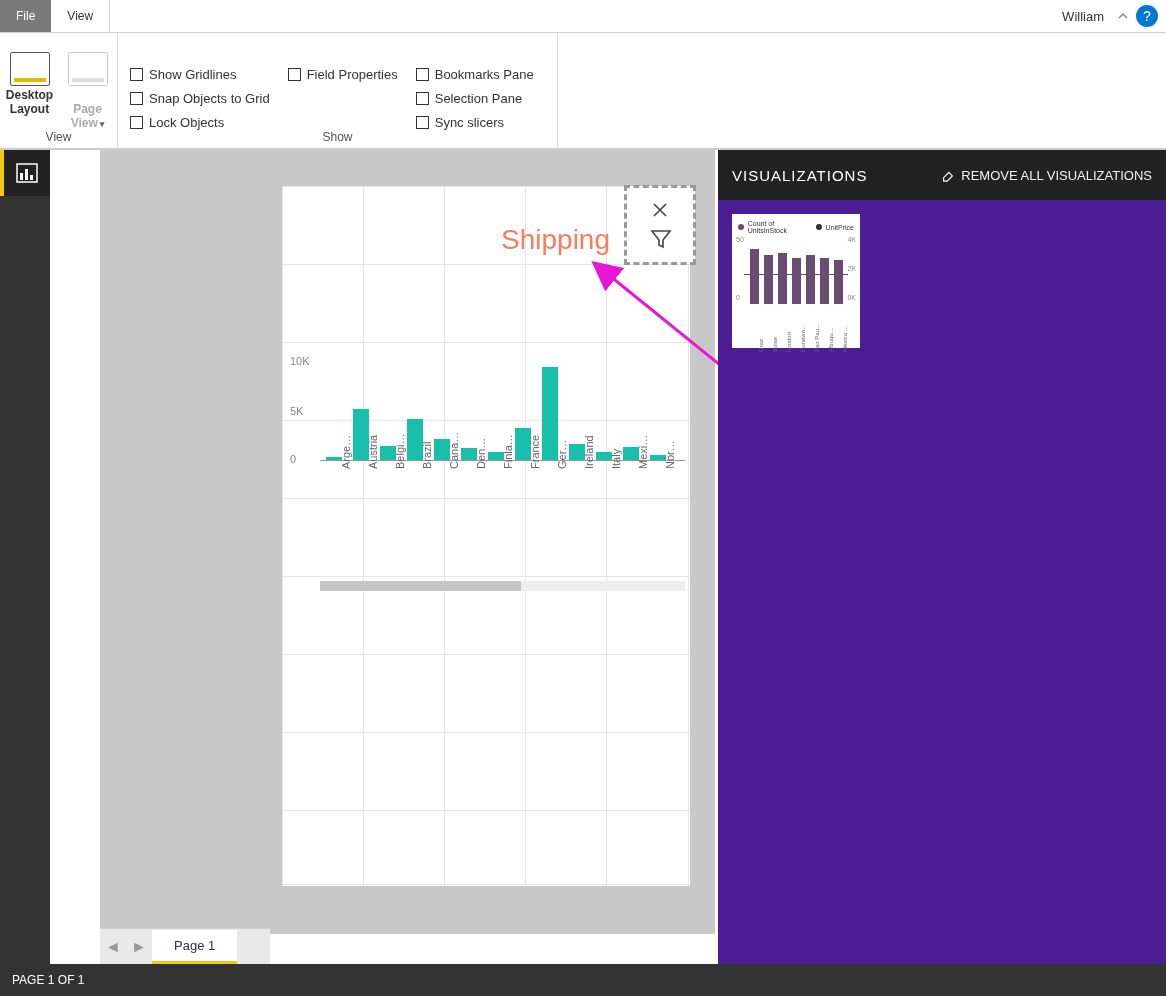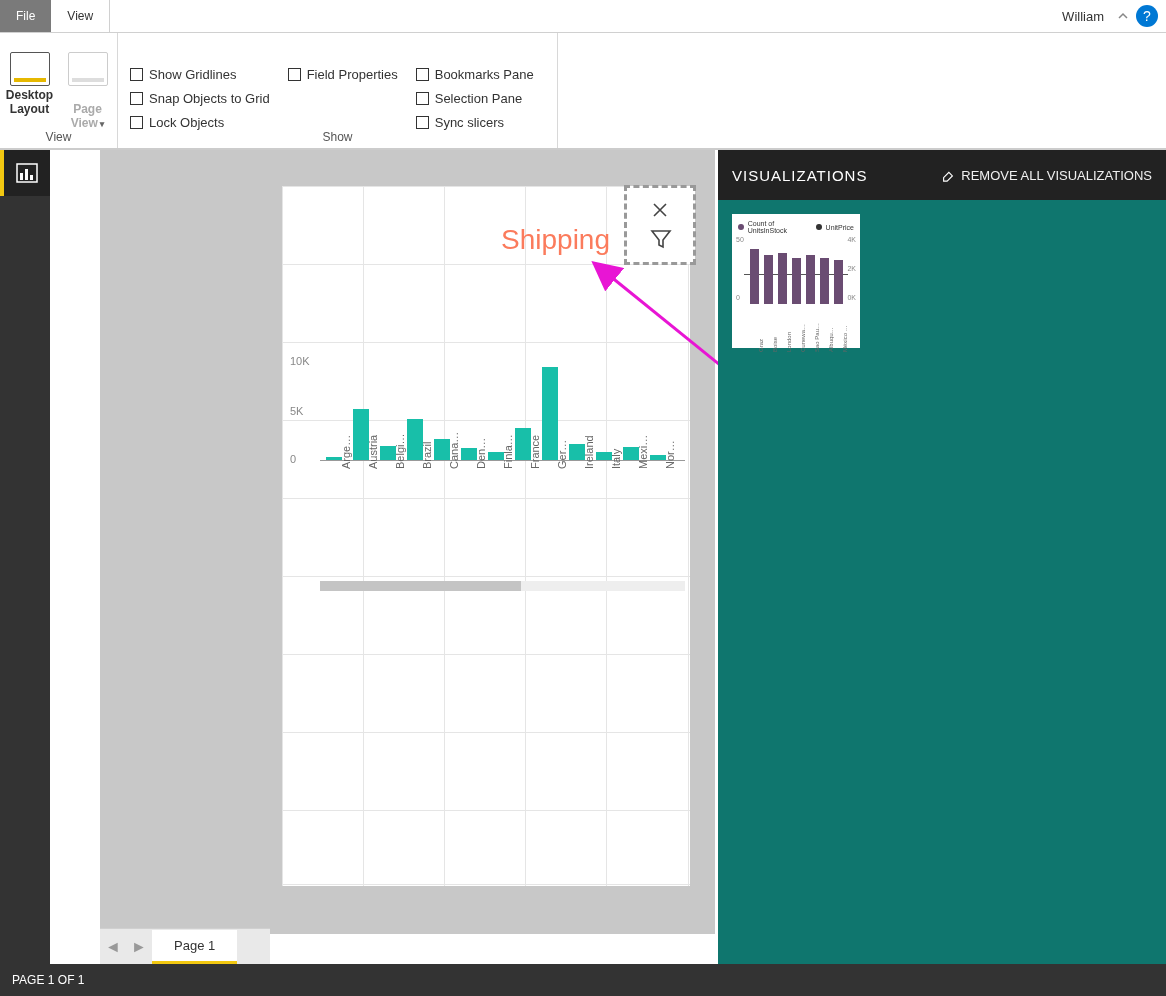--- a/index.html
+++ b/index.html
@@ -62,21 +62,21 @@
 .axis-y{ position:absolute; left:-30px; width:28px; font-size:11px; color:#888;}
 .bar{ position:absolute; bottom:0; width:16px; background:#18bfa9;}
 .xcat2{ position:absolute; top:104px; font-size:11px; color:#666; transform: rotate(-90deg); transform-origin: top left; white-space:nowrap;}
 .scroll-track{ width:100%; height:10px; background:#eee; position:relative;}
 .scroll-thumb{ position:absolute; left:0; top:0; bottom:0; width:55%; background:#c4c4c4;}
 
 
 .arrow{ position:absolute; pointer-events:none;}
 
 
-.vis-panel{ width:448px; background:#0f766e; color:#fff; display:flex; flex-direction:column;}
+.vis-panel{ width:448px; background:#4c1d95; color:#fff; display:flex; flex-direction:column;}
 .vis-head{ height:50px; display:flex; align-items:center; justify-content:space-between; padding:0 14px; background:#222; font-size:15px; }
 .vis-head .lbl{ letter-spacing:1px;}
 .vis-head .remove{ font-size:13px; color:#f0f0f0; display:flex; align-items:center; gap:6px; cursor:pointer;}
 .vis-head .eraser{ width:14px; height:14px;}
 .vis-body{ flex:1; padding:14px; overflow:auto;}
 .thumb{ width:128px; height:134px; background:#fff; border:2px solid transparent; padding:4px; font-size:8px; color:#333; position:relative;}
 .thumb .legend{ display:flex; gap:4px; font-size:7px; color:#333; align-items:center;}
 .legend .dot{ width:6px;height:6px;border-radius:50%; background:#6a4c72;}
 .thumb-chart{ position:relative; height:80px; margin-top:4px;}
 .tbar{ position:absolute; bottom:14px; width:9px; background:#6a4c72;}

